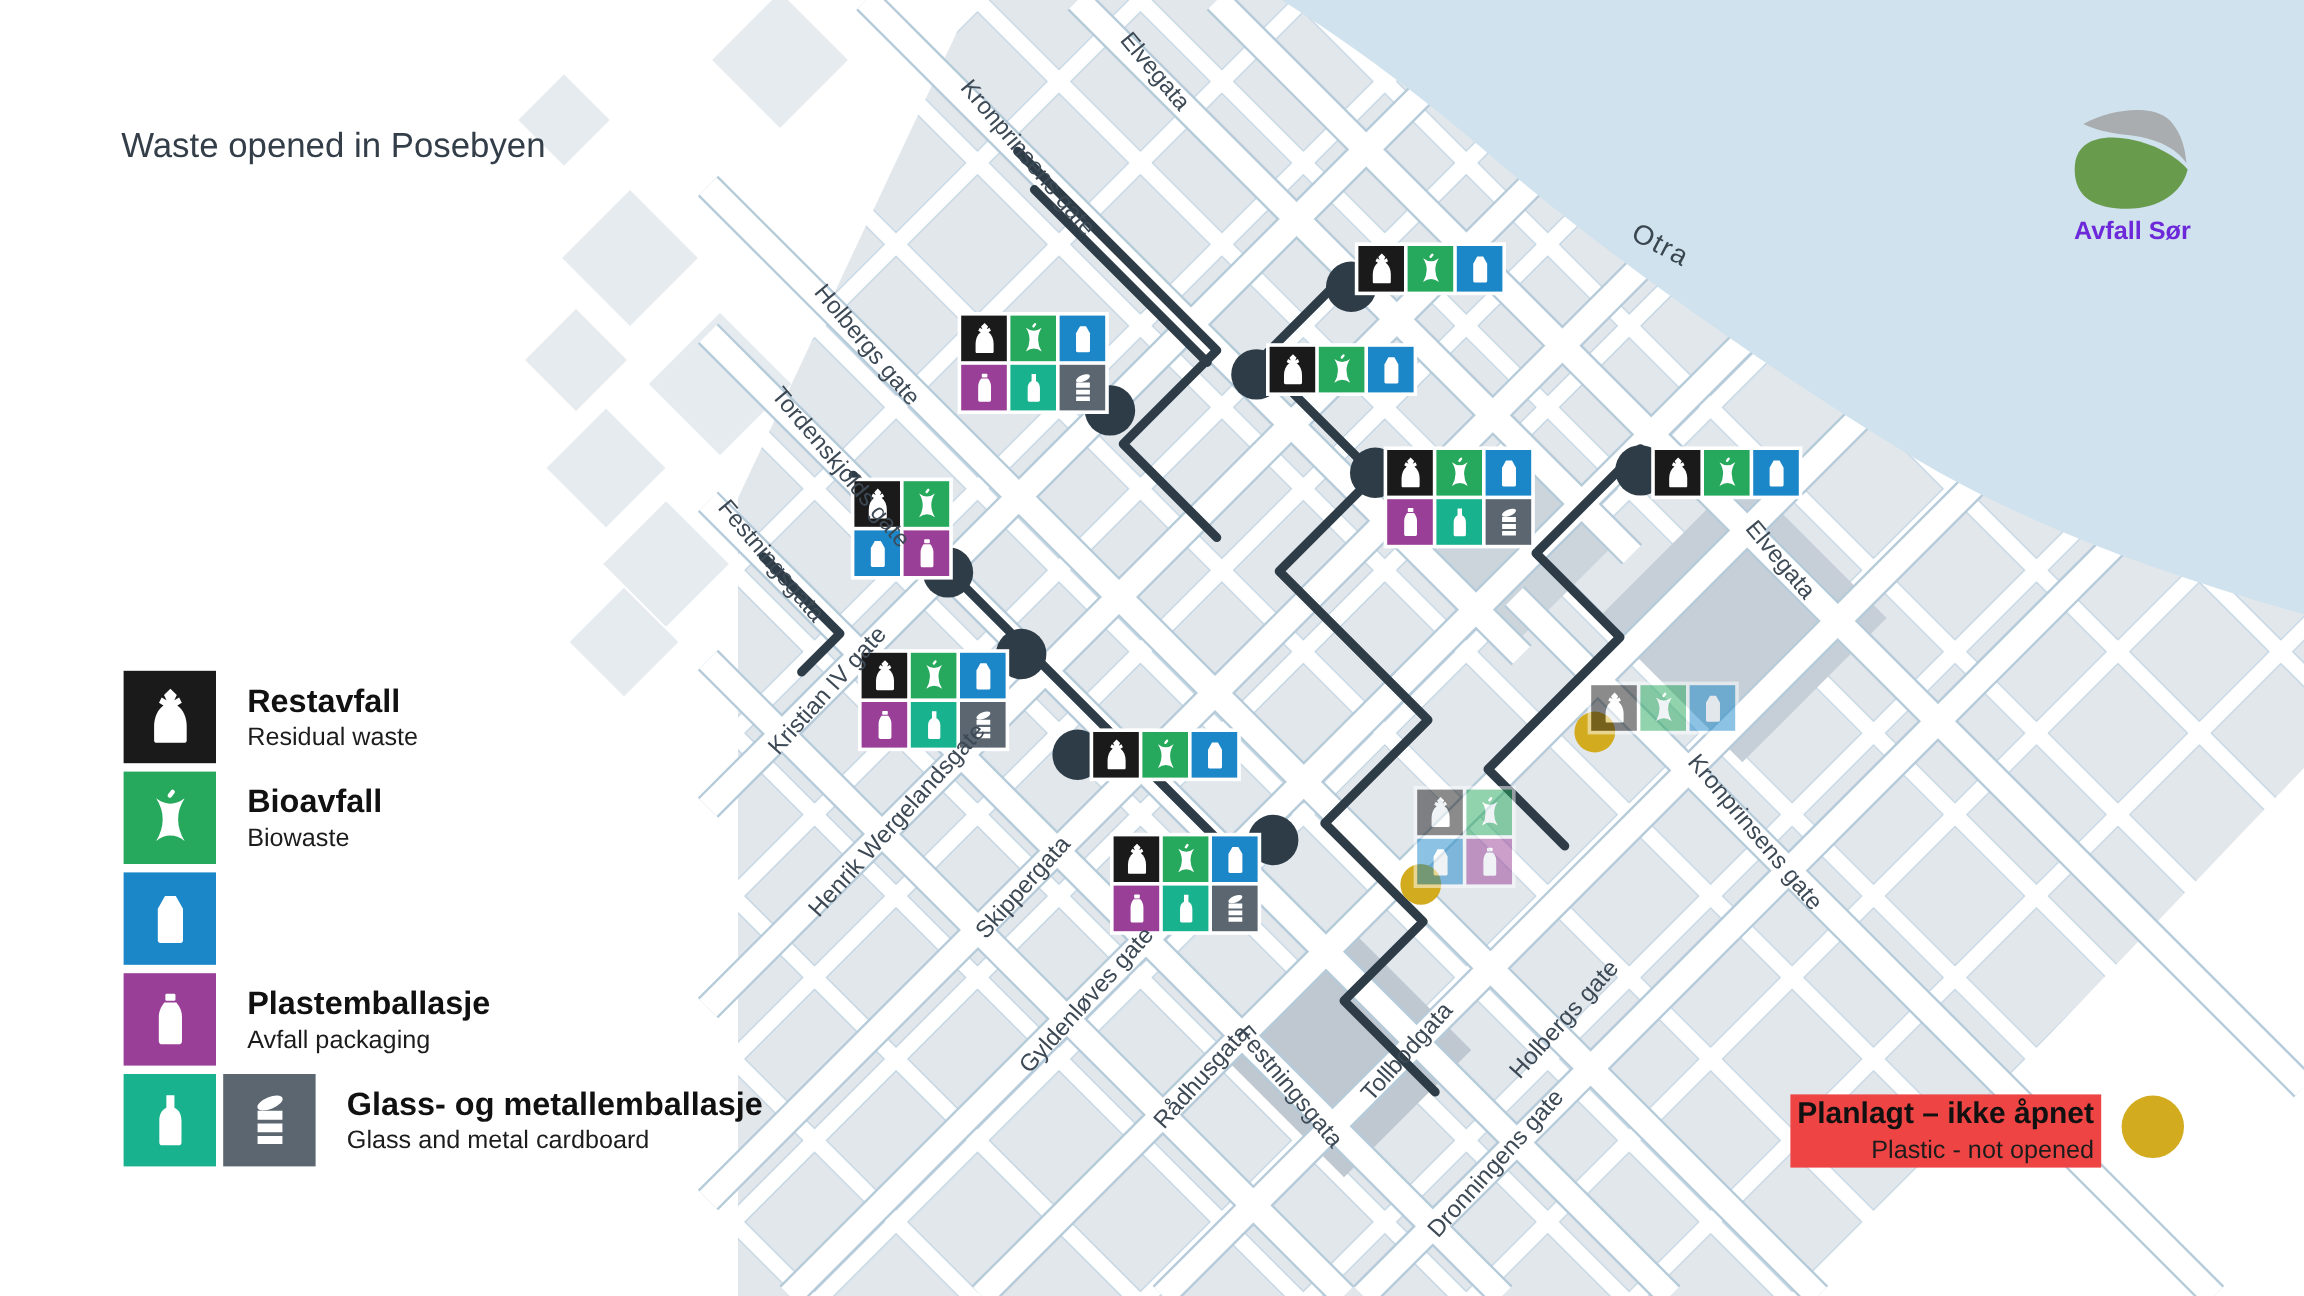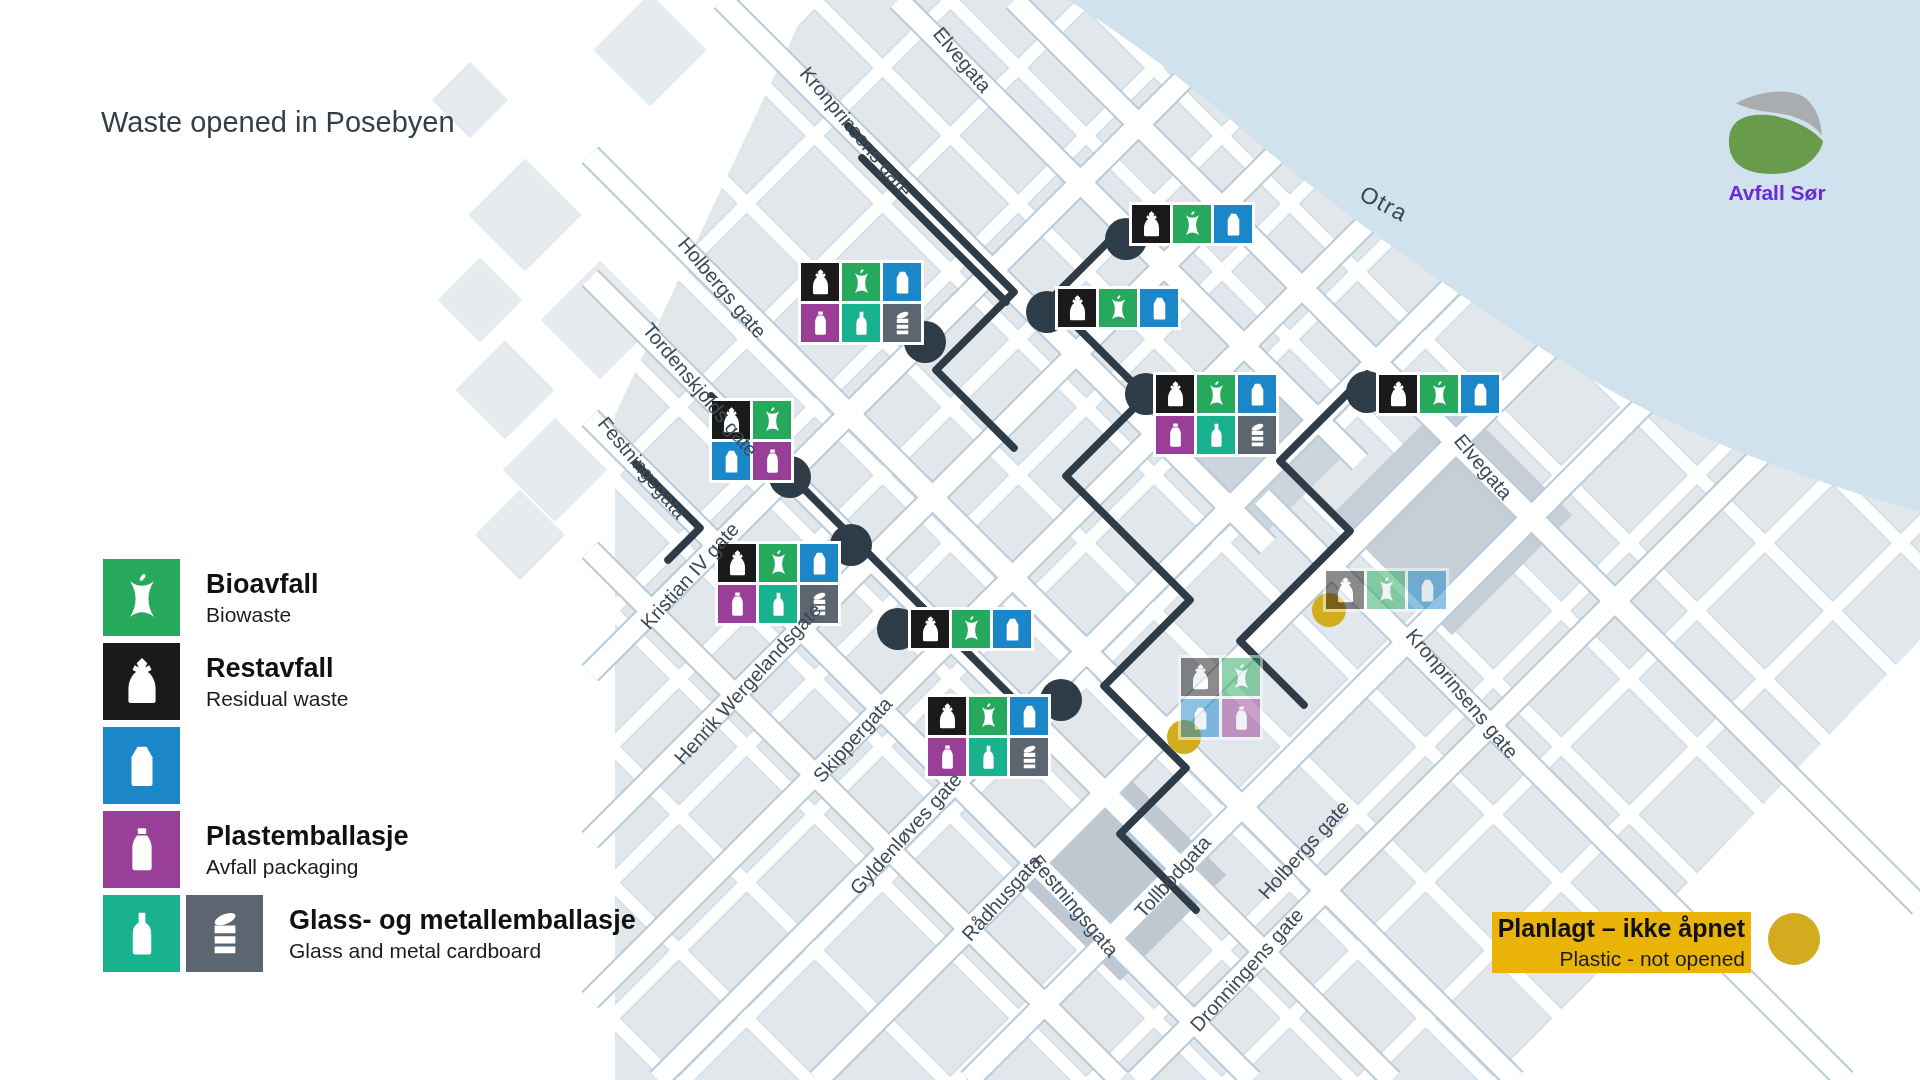--- a/index.html
+++ b/index.html
@@ -21,21 +21,21 @@
   #legend{position:absolute;left:103px;top:559px;z-index:10;display:flex;flex-direction:column;gap:7px}
   .legend-row{display:flex;align-items:center;height:77px}
   .legend-tiles{display:flex;gap:6px}
   .legend-tile{width:77px;height:77px;display:flex;align-items:center;justify-content:center;flex:0 0 auto}
   .legend-tile svg{width:56px;height:56px;fill:#fff}
   .legend-text{margin-left:26px}
   .legend-title{font-size:27px;font-weight:bold;color:#111;white-space:nowrap}
   .legend-sub{font-size:21px;color:#1c1c1c;margin-top:3px;white-space:nowrap}
   
   #planned{position:absolute;left:1450px;top:904px;width:470px;z-index:10}
-  #planned .txt{position:absolute;right:169px;top:8px;text-align:right;background:#eab308;padding:2px 6px}
+  #planned .txt{position:absolute;right:169px;top:8px;text-align:right;background:#ef4444;padding:2px 6px}
   #planned-title{font-size:25px;font-weight:bold;color:#111;white-space:nowrap}
   #planned-sub{font-size:21px;color:#1c1c1c;margin-top:4px;white-space:nowrap}
   #planned .dot{position:absolute;left:318px;top:9px;width:52px;height:52px;border-radius:50%}
   
   .circle{position:absolute;border-radius:50%;z-index:2}
   .station{position:absolute;background:#fff;display:grid;gap:3px;padding:3px;z-index:3}
   .station.faded{opacity:.5}
   .tile{width:38px;height:38px;display:flex;align-items:center;justify-content:center}
   .tile svg{width:31px;height:31px;fill:#fff}
   
@@ -157,42 +157,42 @@
   <svg width="104" height="88" viewBox="0 0 100 86">
     <path d="M10 15 C32 3 60 0 75 8 C86 14 93 30 94 47 C85 33 66 26 46 24 C31 22.5 18 19 10 15 Z" fill="#a9adb0"></path>
     <path d="M3 52 C3 32 18 24 42 26.5 C68 29.5 88 43 95 52 C91 70 72 84 46 84 C18 84 3 74 3 52 Z" fill="#699b4d"></path>
   </svg>
   <div id="logo-text">Avfall Sør</div>
 </div>
 
 <div id="legend">
     <div class="legend-row">
       <div class="legend-tiles">
+        <div class="legend-tile" style="background: rgb(26, 26, 26);">
+          <svg viewBox="0 0 40 40">
+            <use href="#sym-bag"></use>
+          </svg>
+        </div>
+      </div>
+      <div class="legend-text">
+        <div class="legend-title">Restavfall</div>
+        <div class="legend-sub">Residual waste</div>
+      </div>
+    </div>
+    <div class="legend-row">
+      <div class="legend-tiles">
         <div class="legend-tile" style="background: rgb(38, 169, 92);">
           <svg viewBox="0 0 40 40">
             <use href="#sym-apple"></use>
           </svg>
         </div>
       </div>
       <div class="legend-text">
         <div class="legend-title">Bioavfall</div>
         <div class="legend-sub">Biowaste</div>
-      </div>
-    </div>
-    <div class="legend-row">
-      <div class="legend-tiles">
-        <div class="legend-tile" style="background: rgb(26, 26, 26);">
-          <svg viewBox="0 0 40 40">
-            <use href="#sym-bag"></use>
-          </svg>
-        </div>
-      </div>
-      <div class="legend-text">
-        <div class="legend-title">Restavfall</div>
-        <div class="legend-sub">Residual waste</div>
       </div>
     </div>
     <div class="legend-row">
       <div class="legend-tiles">
         <div class="legend-tile" style="background: rgb(27, 135, 201);">
           <svg viewBox="0 0 40 40">
             <use href="#sym-carton"></use>
           </svg>
         </div>
       </div>

